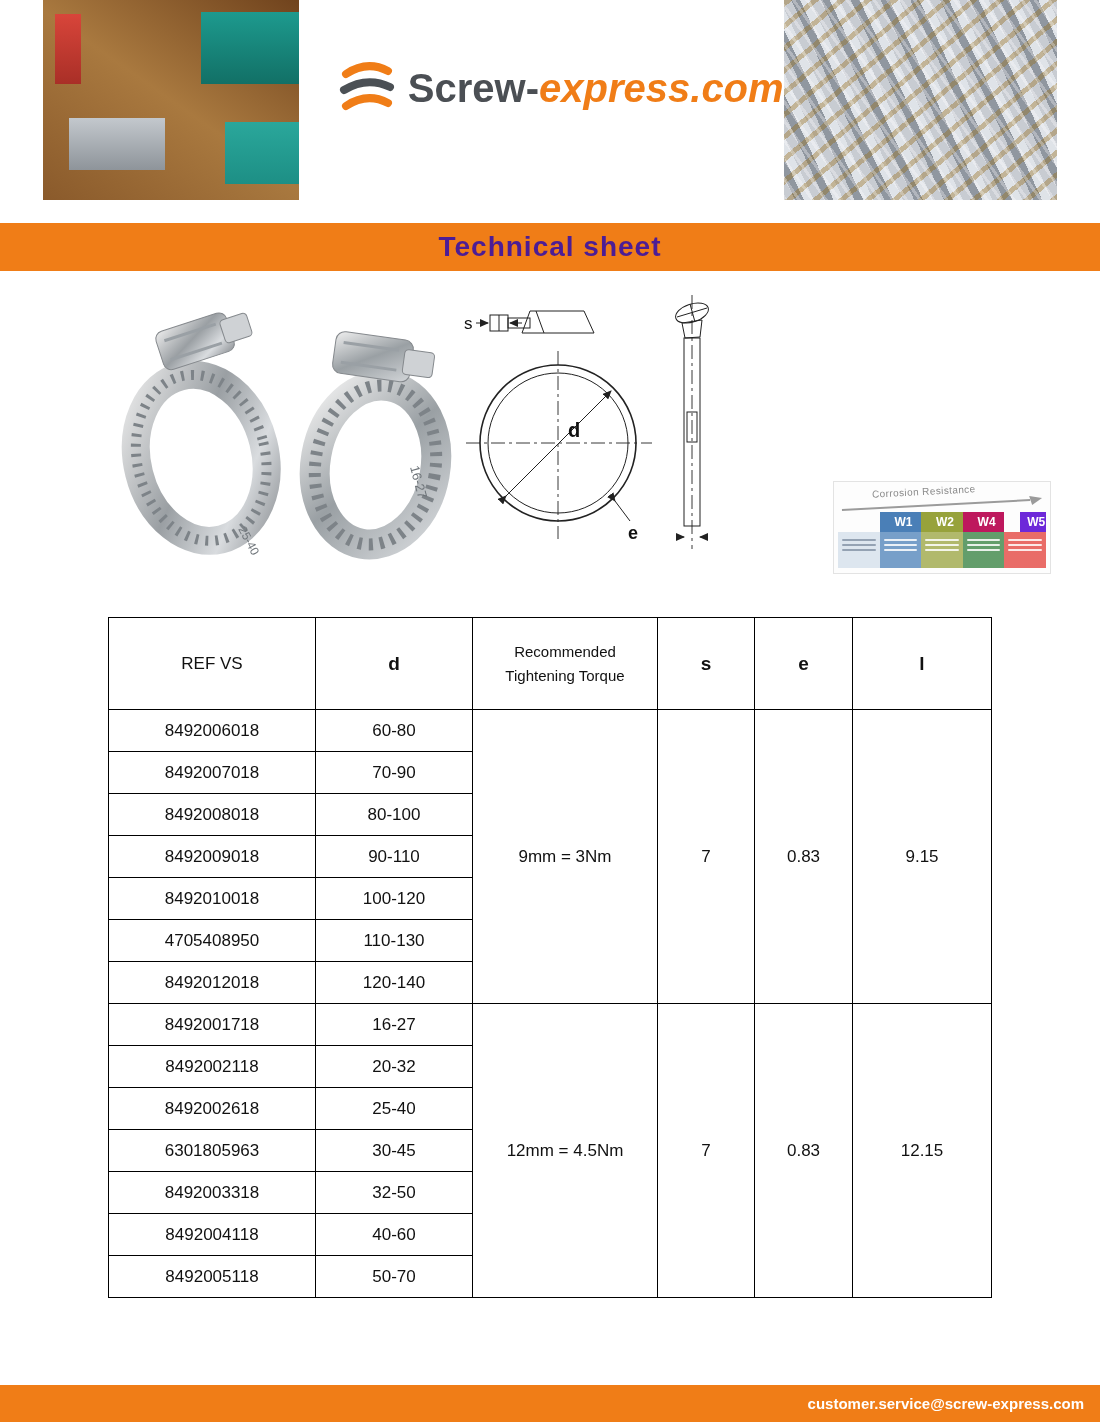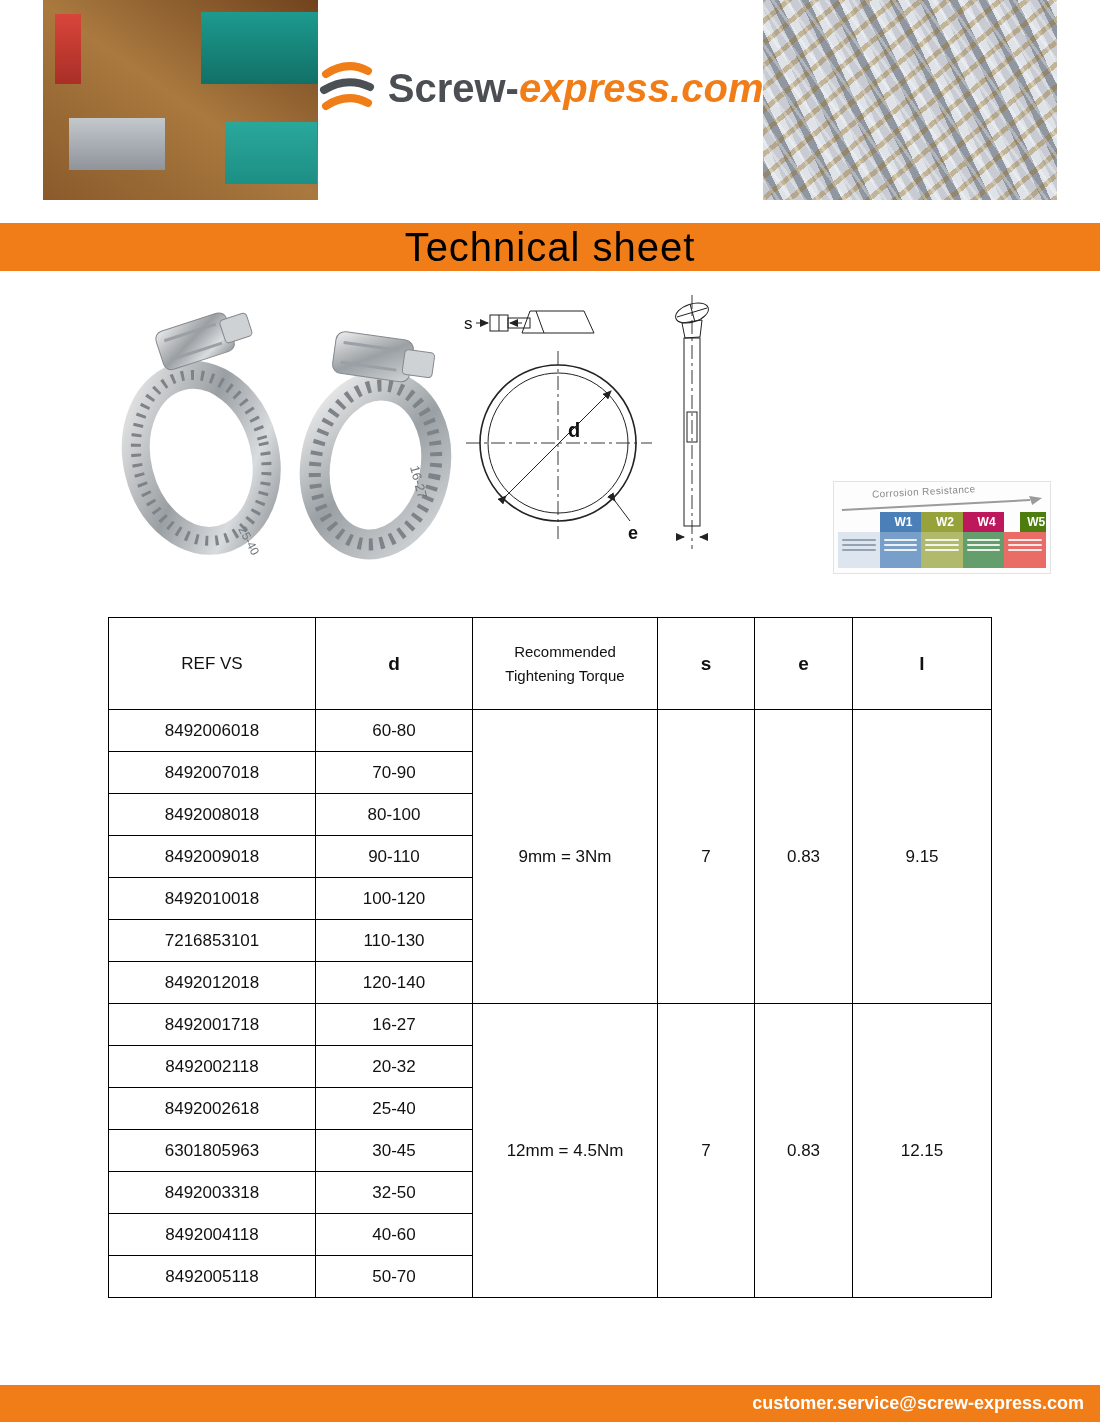--- a/index.html
+++ b/index.html
@@ -18,29 +18,29 @@
       linear-gradient(#d8453a,#a92f27),
       linear-gradient(35deg,#8a5a2b,#a9793f 50%,#70431d);
     background-size:118px 72px,92px 62px,96px 52px,26px 70px,100% 100%;
     background-position:158px 12px,182px 122px,26px 118px,12px 14px,0 0;
     background-repeat:no-repeat;}
   .photo-right{width:312px;margin-left:auto;
     background:
       repeating-linear-gradient(55deg, rgba(255,255,255,.3) 0 3px, transparent 3px 11px),
       repeating-linear-gradient(-40deg, rgba(150,110,30,.4) 0 5px, transparent 5px 17px),
       repeating-linear-gradient(65deg,#c8ccd2 0 10px,#9097a0 10px 18px,#dfe3e8 18px 27px);}
-  .logo-area{flex:1;display:flex;align-items:center;justify-content:center;gap:12px;padding-top:58px;}
+  .logo-area{flex:1;display:flex;align-items:center;justify-content:center;gap:12px;padding-top:58px;padding-left:39px;}
   .logo-swoosh{width:58px;height:60px;flex:0 0 auto;}
   .logo-text{font-size:40px;font-weight:bold;white-space:nowrap;}
   .logo-prefix{color:#4b4f54;}
   .logo-suffix{color:#f07d17;font-style:italic;}
 
   
   .banner{margin-top:18px;height:48px;background:#f07d17;display:flex;align-items:center;justify-content:center;}
-  .banner-title{color:#000000;font-size:40px;font-weight:normal;letter-spacing:1px;}
+  .banner-title{color:#4c1d95;font-size:28px;font-weight:bold;letter-spacing:1px;}
 
   
   .figures{position:relative;height:330px;}
   .fig{position:absolute;}
   .fig-clamp1{left:100px;top:22px;width:200px;height:285px;}
   .fig-clamp2{left:282px;top:36px;width:188px;height:268px;}
   .fig-front{left:452px;top:22px;width:208px;height:262px;}
   .fig-side{left:652px;top:16px;width:80px;height:272px;}
   .fig svg{width:100%;height:100%;display:block;}
 
@@ -61,21 +61,21 @@
   
   .spec-table{border-collapse:collapse;margin:16px auto 0;width:883px;table-layout:fixed;border-radius:6px;}
   .spec-table th,.spec-table td{border:1px solid #000;text-align:center;vertical-align:middle;color:#111;background:#fff;}
   .spec-table th{height:92px;font-weight:normal;font-size:17px;}
   .spec-table th.col-1,.spec-table th.col-3,.spec-table th.col-4,.spec-table th.col-5{font-weight:bold;font-size:19px;}
   .spec-table th.col-2{font-size:15px;padding:0 18px;line-height:1.55;}
   .spec-table td{height:42px;font-size:17px;}
 
   
   .footer{position:absolute;left:0;bottom:0;width:100%;height:37px;background:#f07d17;display:flex;align-items:center;justify-content:flex-end;padding-right:16px;}
-  .footer-email{color:#fff;font-weight:bold;font-size:18px;}
+  .footer-email{color:#fff;font-weight:bold;font-size:15px;}
 
   
   .ln{stroke:#222;fill:none;}
 </style>
 </head>
 <body>
 
 <div class="page">
 
   <header class="header">
@@ -231,21 +231,21 @@
           </div>
           <div class="corr-col">
             <div class="corr-head" style="background: #be185d;">W4</div>
             <div class="corr-body" style="background: linear-gradient(rgba(255, 255, 255, 0.25), rgba(255, 255, 255, 0.25)) rgb(47, 125, 58);">
               <i></i>
               <i></i>
               <i></i>
             </div>
           </div>
           <div class="corr-col">
-            <div class="corr-head" style="background: #4d7c0f; margin-left: 16px;">W5</div>
+            <div class="corr-head" style="background: #6d28d9; margin-left: 16px;">W5</div>
             <div class="corr-body" style="background: linear-gradient(rgba(255, 255, 255, 0.25), rgba(255, 255, 255, 0.25)) rgb(226, 59, 53);">
               <i></i>
               <i></i>
               <i></i>
             </div>
           </div>
         </div>
     </div>
   </section>
 
@@ -287,21 +287,21 @@
         </tr>
         <tr>
           <td>8492009018</td>
           <td>90-110</td>
         </tr>
         <tr>
           <td>8492010018</td>
           <td>100-120</td>
         </tr>
         <tr>
-          <td>7216853101</td>
+          <td>4705408950</td>
           <td>110-130</td>
         </tr>
         <tr>
           <td>8492012018</td>
           <td>120-140</td>
         </tr>
         <tr>
           <td>8492001718</td>
           <td>16-27</td>
           <td rowspan="7">12mm = 4.5Nm</td>

